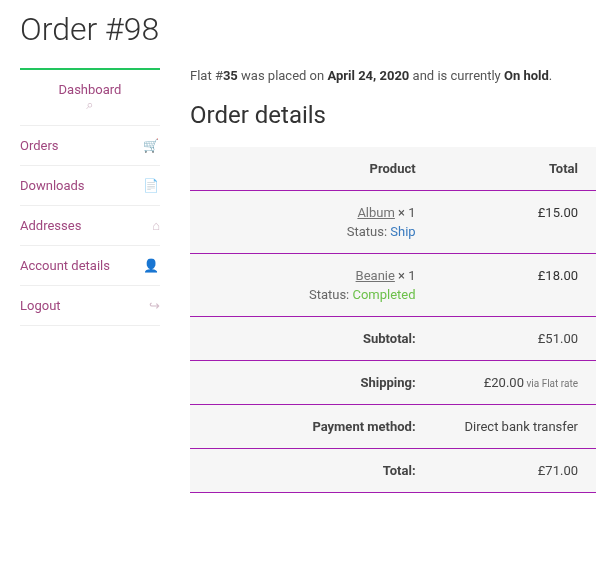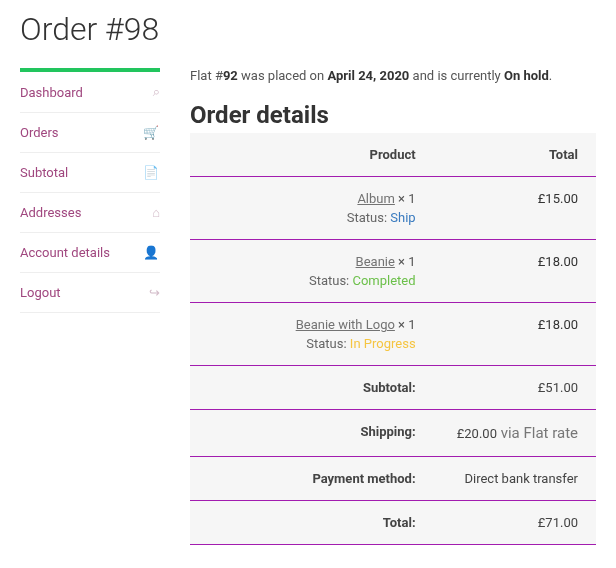--- a/index.html
+++ b/index.html
@@ -28,40 +28,41 @@
       display: flex;
       justify-content: space-between;
       align-items: center;
       padding: 12px 0;
       border-bottom: 1px solid #eee;
       color: #a0477f;
       font-size: 13px;
       cursor: pointer;
     }
     .nav-item:first-child {
-      border-top: 4px solid #22c55e;
+      border-top: 2px solid #22c55e;
+      flex-direction: column;
     }
     .nav-icon {
       color: #d3bcc9;
       font-size: 13px;
     }
     .main {
       flex: 1;
     }
     .order-meta {
       font-size: 13px;
       color: #555;
       margin-bottom: 18px;
     }
     .order-meta strong { color: #333; }
     h2 {
       font-size: 24px;
-      font-weight: 700;
+      font-weight: 400;
       color: #333;
-      margin-bottom: 4px;
+      margin-bottom: 18px;
     }
     table {
       width: 100%;
       border-collapse: collapse;
       background: #f6f6f6;
       font-size: 13px;
     }
     th, td {
       text-align: right;
       padding: 14px 18px;
@@ -83,83 +84,79 @@
     .status-line { margin-top: 4px; color: #666; }
     .status-ship { color: #3a7bbf; }
     .status-completed { color: #6cc04a; margin-top: 12px; }
     .status-progress { color: #f5c542; }
     tfoot th, tfoot td {
       font-weight: 700;
       color: #444;
     }
     .flat-rate {
       font-weight: 400;
-      font-size: 15px;
+      font-size: 10px;
       color: #777;
     }
     tfoot td { font-weight: 400; }
   </style>
 </head>
 <body>
 
 <h1>Order #98</h1>
 
 <div class="container">
   <nav class="sidebar">
     <div class="nav-item">
       <span>Dashboard</span>
       <span class="nav-icon">⌕</span>
     </div>
     <div class="nav-item">
       <span>Orders</span>
       <span class="nav-icon">🛒</span>
     </div>
     <div class="nav-item">
-      <span>Subtotal</span>
+      <span>Downloads</span>
       <span class="nav-icon">📄</span>
     </div>
     <div class="nav-item">
       <span>Addresses</span>
       <span class="nav-icon">⌂</span>
     </div>
     <div class="nav-item">
       <span>Account details</span>
       <span class="nav-icon">👤</span>
     </div>
     <div class="nav-item">
       <span>Logout</span>
       <span class="nav-icon">↪</span>
     </div>
   </nav>
 
   <main class="main">
     <p class="order-meta">
-      <span>Flat #</span><strong>92</strong><span> was placed on </span><strong>April 24, 2020</strong><span> and is currently </span><strong>On hold</strong><span>.</span>
+      <span>Flat #</span><strong>35</strong><span> was placed on </span><strong>April 24, 2020</strong><span> and is currently </span><strong>On hold</strong><span>.</span>
     </p>
 
     <h2>Order details</h2>
 
     <table>
       <thead>
         <tr>
           <th class="col-product">Product</th>
           <th class="col-total">Total</th>
         </tr>
       </thead>
       <tbody id="items-body">
           <tr>
             <td><a class="product-link">Album</a><span class="qty"> × 1</span><div class="status-line"><span>Status: </span><span class="status-ship">Ship</span></div></td>
             <td>£15.00</td>
           </tr>
           <tr>
             <td><a class="product-link">Beanie</a><span class="qty"> × 1</span><div class="status-line"><span>Status: </span><span class="status-completed">Completed</span></div></td>
-            <td>£18.00</td>
-          </tr>
-          <tr>
-            <td><a class="product-link">Beanie with Logo</a><span class="qty"> × 1</span><div class="status-line"><span>Status: </span><span class="status-progress">In Progress</span></div></td>
             <td>£18.00</td>
           </tr>
         </tbody>
       <tfoot id="items-foot">
           <tr>
             <th>Subtotal:</th>
             <td>£51.00</td>
           </tr>
           <tr>
             <th>Shipping:</th>

